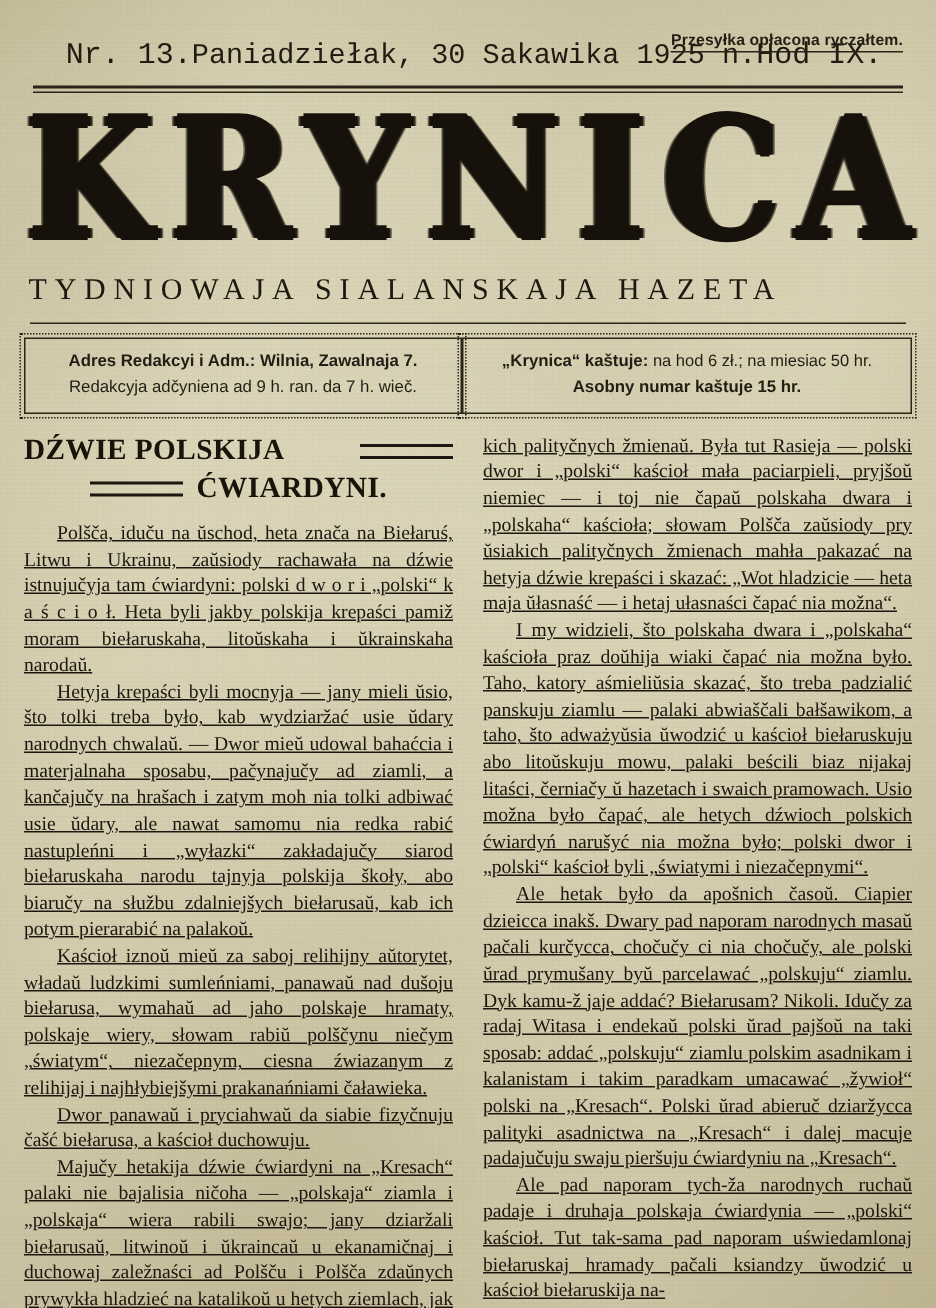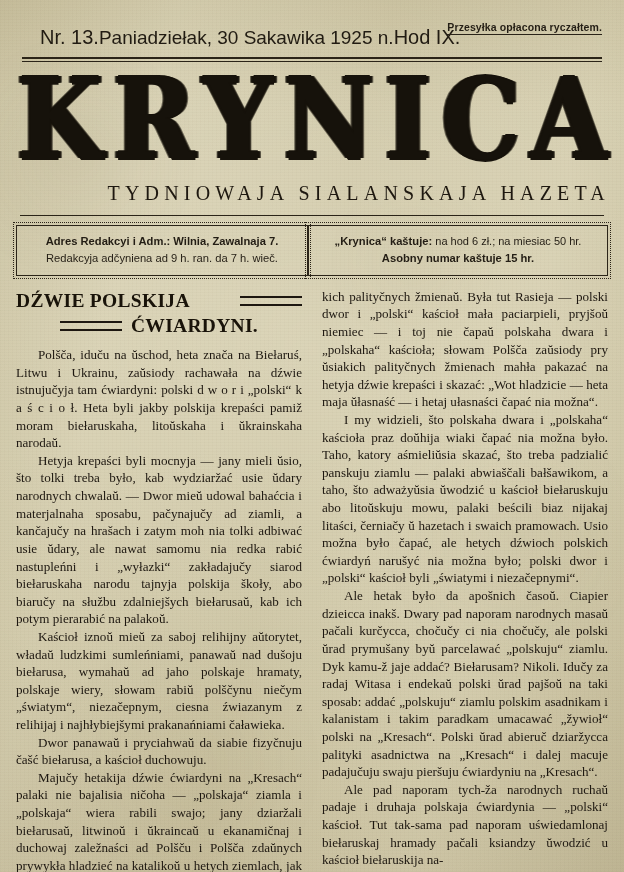--- a/index.html
+++ b/index.html
@@ -77,23 +77,23 @@
     color: #241e15;
     border-bottom: 1.6px solid #2a2318;
     padding-bottom: 1px;
     white-space: nowrap;
   }
 
   
   .issueline {
     display: flex;
     align-items: baseline;
-    justify-content: flex-start;
+    justify-content: center;
     padding: 0 18px 0 26px;
-    font-family: Liberation Sans, sans-serif;
+    font-family: Liberation Mono, monospace;
     font-size: 20px;
     color: #211b12;
     height: 28px;
   }
   .issueline .num { font-size: 20px; }
   .issueline .date { font-size: 19px; }
   .issueline .year { font-size: 20px; }
 
   .double-rule {
     margin: 3px 8px 0 8px;
@@ -120,21 +120,21 @@
     color: #16120b;
     text-shadow:
       1.5px 0 0 #16120b, -1.5px 0 0 #16120b,
       0 1.2px 0 #16120b, 0 -1.2px 0 #16120b,
       2.5px 0 0 rgba(22,18,11,0.85), -2.5px 0 0 rgba(22,18,11,0.85),
       3.4px 0 0 rgba(22,18,11,0.55), -3.4px 0 0 rgba(22,18,11,0.55);
     transform: scaleY(1.16) scaleX(1.02);
     padding-left: 11px;
   }
   .subtitle {
-    text-align: right;
+    text-align: left;
     font-family: "Liberation Serif", serif;
     font-size: 20px;
     letter-spacing: 5.2px;
     color: #1e1810;
     margin-top: 10px;
     padding-left: 5px;
   }
 
   .rule-thin {
     margin: 10px 6px 0 6px;
@@ -214,20 +214,21 @@
     font-size: 13.1px;
     line-height: 1.345;
     text-align: justify;
     color: #1d1710;
     margin-top: 7px;
     hyphens: manual;
   }
   .body-text p {
     margin: 0;
     text-indent: 22px;
+    text-decoration: underline;
   }
   .body-text p.noindent { text-indent: 0; }
   .col-right .body-text { margin-top: 0; }
 </style>
 </head>
 <body>
 
 <div class="paper"></div>
 <div class="grain"></div>
 <div class="bleed"></div>

